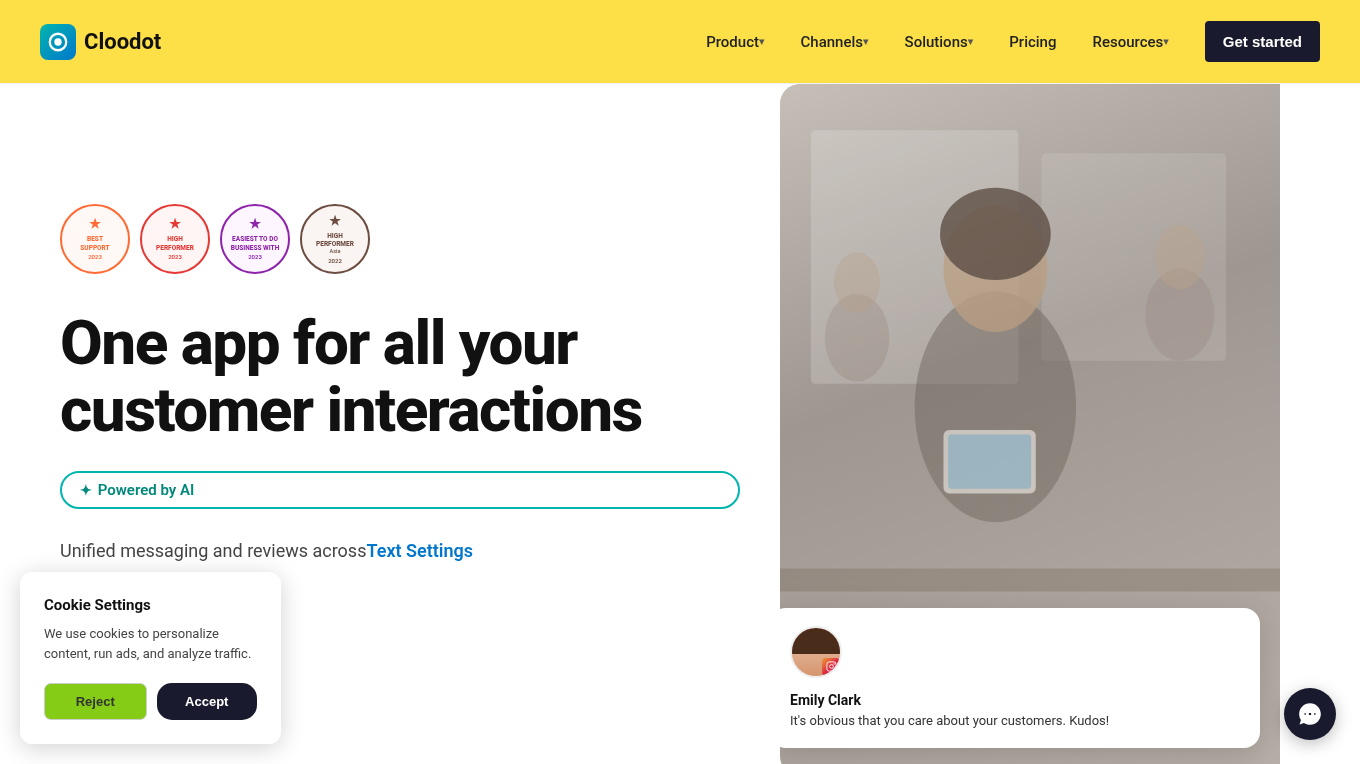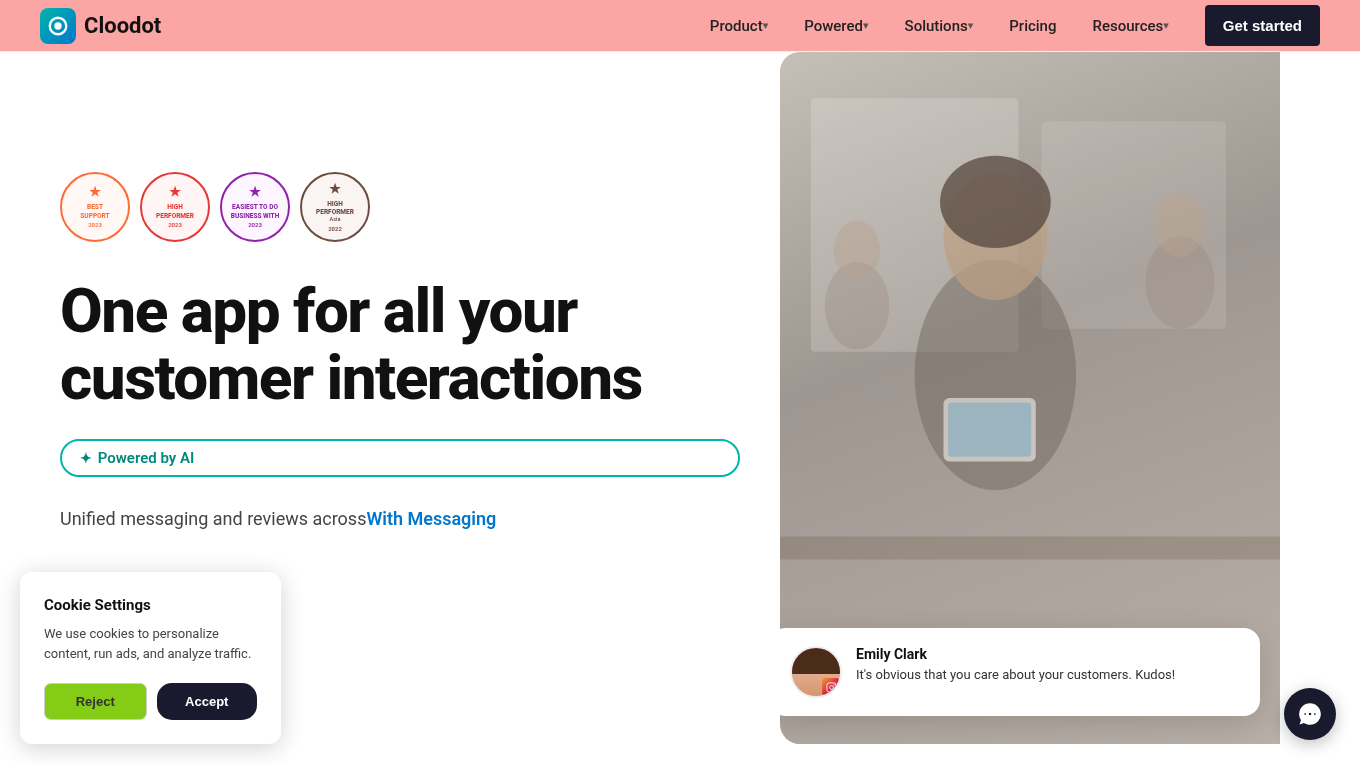--- a/index.html
+++ b/index.html
@@ -1,21 +1,21 @@
 <!DOCTYPE html>
 <html><head>
   <meta charset="utf-8">
   <style>
     * { margin: 0; padding: 0; box-sizing: border-box; }
     body { font-family: -apple-system, BlinkMacSystemFont, 'Segoe UI', Roboto, sans-serif; background: #fff; overflow-x: hidden; }
 
     
     nav {
       display: flex; align-items: center; justify-content: space-between;
-      padding: 0 40px; height: 52px; background: #fca5a5;
+      padding: 0 40px; height: 84px; background: #fde047;
       border-bottom: 1px solid #f0f0f0; position: sticky; top: 0; z-index: 100;
     }
     .nav-logo { display: flex; align-items: center; gap: 8px; }
     .logo-icon {
       width: 36px; height: 36px;
       background: linear-gradient(135deg, #00b5ad, #0077cc);
       border-radius: 8px; display: flex; align-items: center; justify-content: center;
     }
     .logo-icon svg { width: 22px; height: 22px; }
     .logo-text { font-size: 22px; font-weight: 700; color: #111; }
@@ -94,21 +94,21 @@
       width: 100%; height: 100%;
       background: linear-gradient(160deg, #c5bfb8 0%, #9e9690 40%, #b8b0a8 100%);
       position: absolute; top: 0; left: 0;
     }
 
     
     .review-card {
       position: absolute; bottom: 28px; left: -10px; right: 20px;
       background: #fff; border-radius: 16px; padding: 18px 20px;
       box-shadow: 0 8px 32px rgba(0,0,0,0.15);
-      display: flex; align-items: flex-start; gap: 14px; z-index: 10;
+      display: flex; align-items: flex-start; gap: 14px; z-index: 10; flex-direction: column;
     }
     .reviewer-avatar {
       width: 52px; height: 52px; border-radius: 50%; flex-shrink: 0;
       background: linear-gradient(135deg, #d4a0b0, #e8c4a0);
       position: relative; overflow: hidden; border: 2px solid #eee;
     }
     .avatar-face {
       position: absolute; width: 100%; height: 100%;
       background: linear-gradient(180deg, #f0c8b0 0%, #d4956e 100%);
     }
@@ -167,21 +167,21 @@
       </svg>
     </div>
     <span class="logo-text">Cloodot</span>
   </div>
   <div class="nav-links">
     <a class="nav-item">
       <span>Product</span>
       <span class="chevron">▾</span>
     </a>
     <a class="nav-item">
-      <span>Powered</span>
+      <span>Channels</span>
       <span class="chevron">▾</span>
     </a>
     <a class="nav-item">
       <span>Solutions</span>
       <span class="chevron">▾</span>
     </a>
     <a class="nav-item">
       <span>Pricing</span>
     </a>
     <a class="nav-item">
@@ -228,21 +228,21 @@
       <span>customer interactions</span>
     </h1>
 
     <div class="ai-badge">
       <span class="ai-badge-icon">✦</span>
       <span>Powered by AI</span>
     </div>
 
     <p class="hero-sub">
       <span>Unified messaging and reviews across</span>
-      <span class="hero-sub-highlight">With Messaging</span>
+      <span class="hero-sub-highlight">Text Settings</span>
     </p>
 
     <button class="hero-cta">Get started *</button>
   </div>
 
   <div class="hero-right">
     <div class="hero-image-container">
       <div class="hero-image-bg"></div>
 
       <svg viewBox="0 0 500 600" preserveAspectRatio="xMidYMid slice" style="position:absolute;top:0;left:0;width:100%;height:100%;opacity:0.6">

